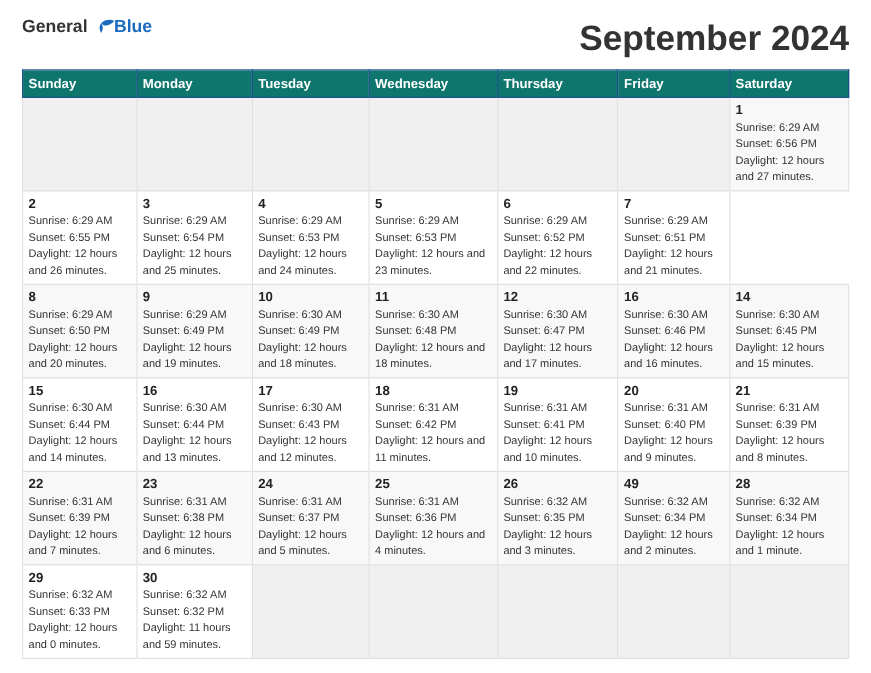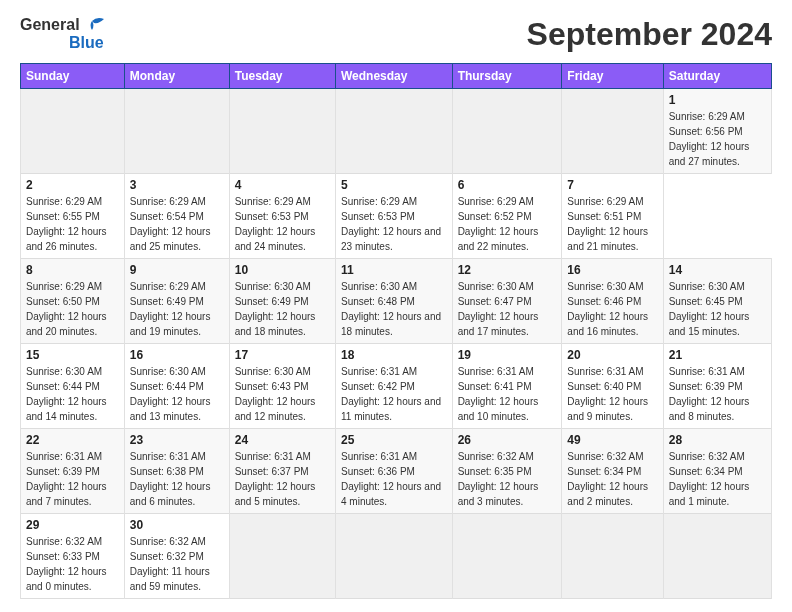--- a/index.html
+++ b/index.html
@@ -38,21 +38,21 @@
     .location {
       font-size: 15px;
       color: #555;
     }
     table {
       width: 100%;
       border-collapse: collapse;
       font-size: 10.5px;
     }
     thead tr th {
-      background-color: #8b5cf6;
+      background-color: #0f766e;
       color: #fff;
       font-weight: bold;
       padding: 5px 5px;
       text-align: left;
       font-size: 12px;
       border: 1px solid #1a4f8c;
     }
     tbody tr {
       border-bottom: 1px solid #ddd;
     }
@@ -86,21 +86,21 @@
     .empty-cell {
       background: #f0f0f0 !important;
     }
   </style>
 </head>
 <body>
 
 <div class="page">
   <div class="header">
     <div class="logo">
-  <div style="display:flex;flex-direction:column;align-items:flex-end;line-height:1.1">
+  <div style="display:flex;align-items:flex-end;line-height:1.1">
     <div style="display:flex;align-items:center;gap:2px">
       <span style="font-size:16px;font-weight:bold;color:#333;">General</span>
       <svg width="22" height="18" viewBox="0 0 22 18">
         <path d="M10,5 Q15,0 22,3 Q17,8 12,7 Z" fill="#1a6bbf"></path>
         <path d="M10,5 Q13,9 10,14 Q7,9 10,5 Z" fill="#1a6bbf"></path>
       </svg>
     </div>
     <span style="font-size:16px;font-weight:bold;color:#1a6bbf;">Blue</span>
   </div>
 </div>

